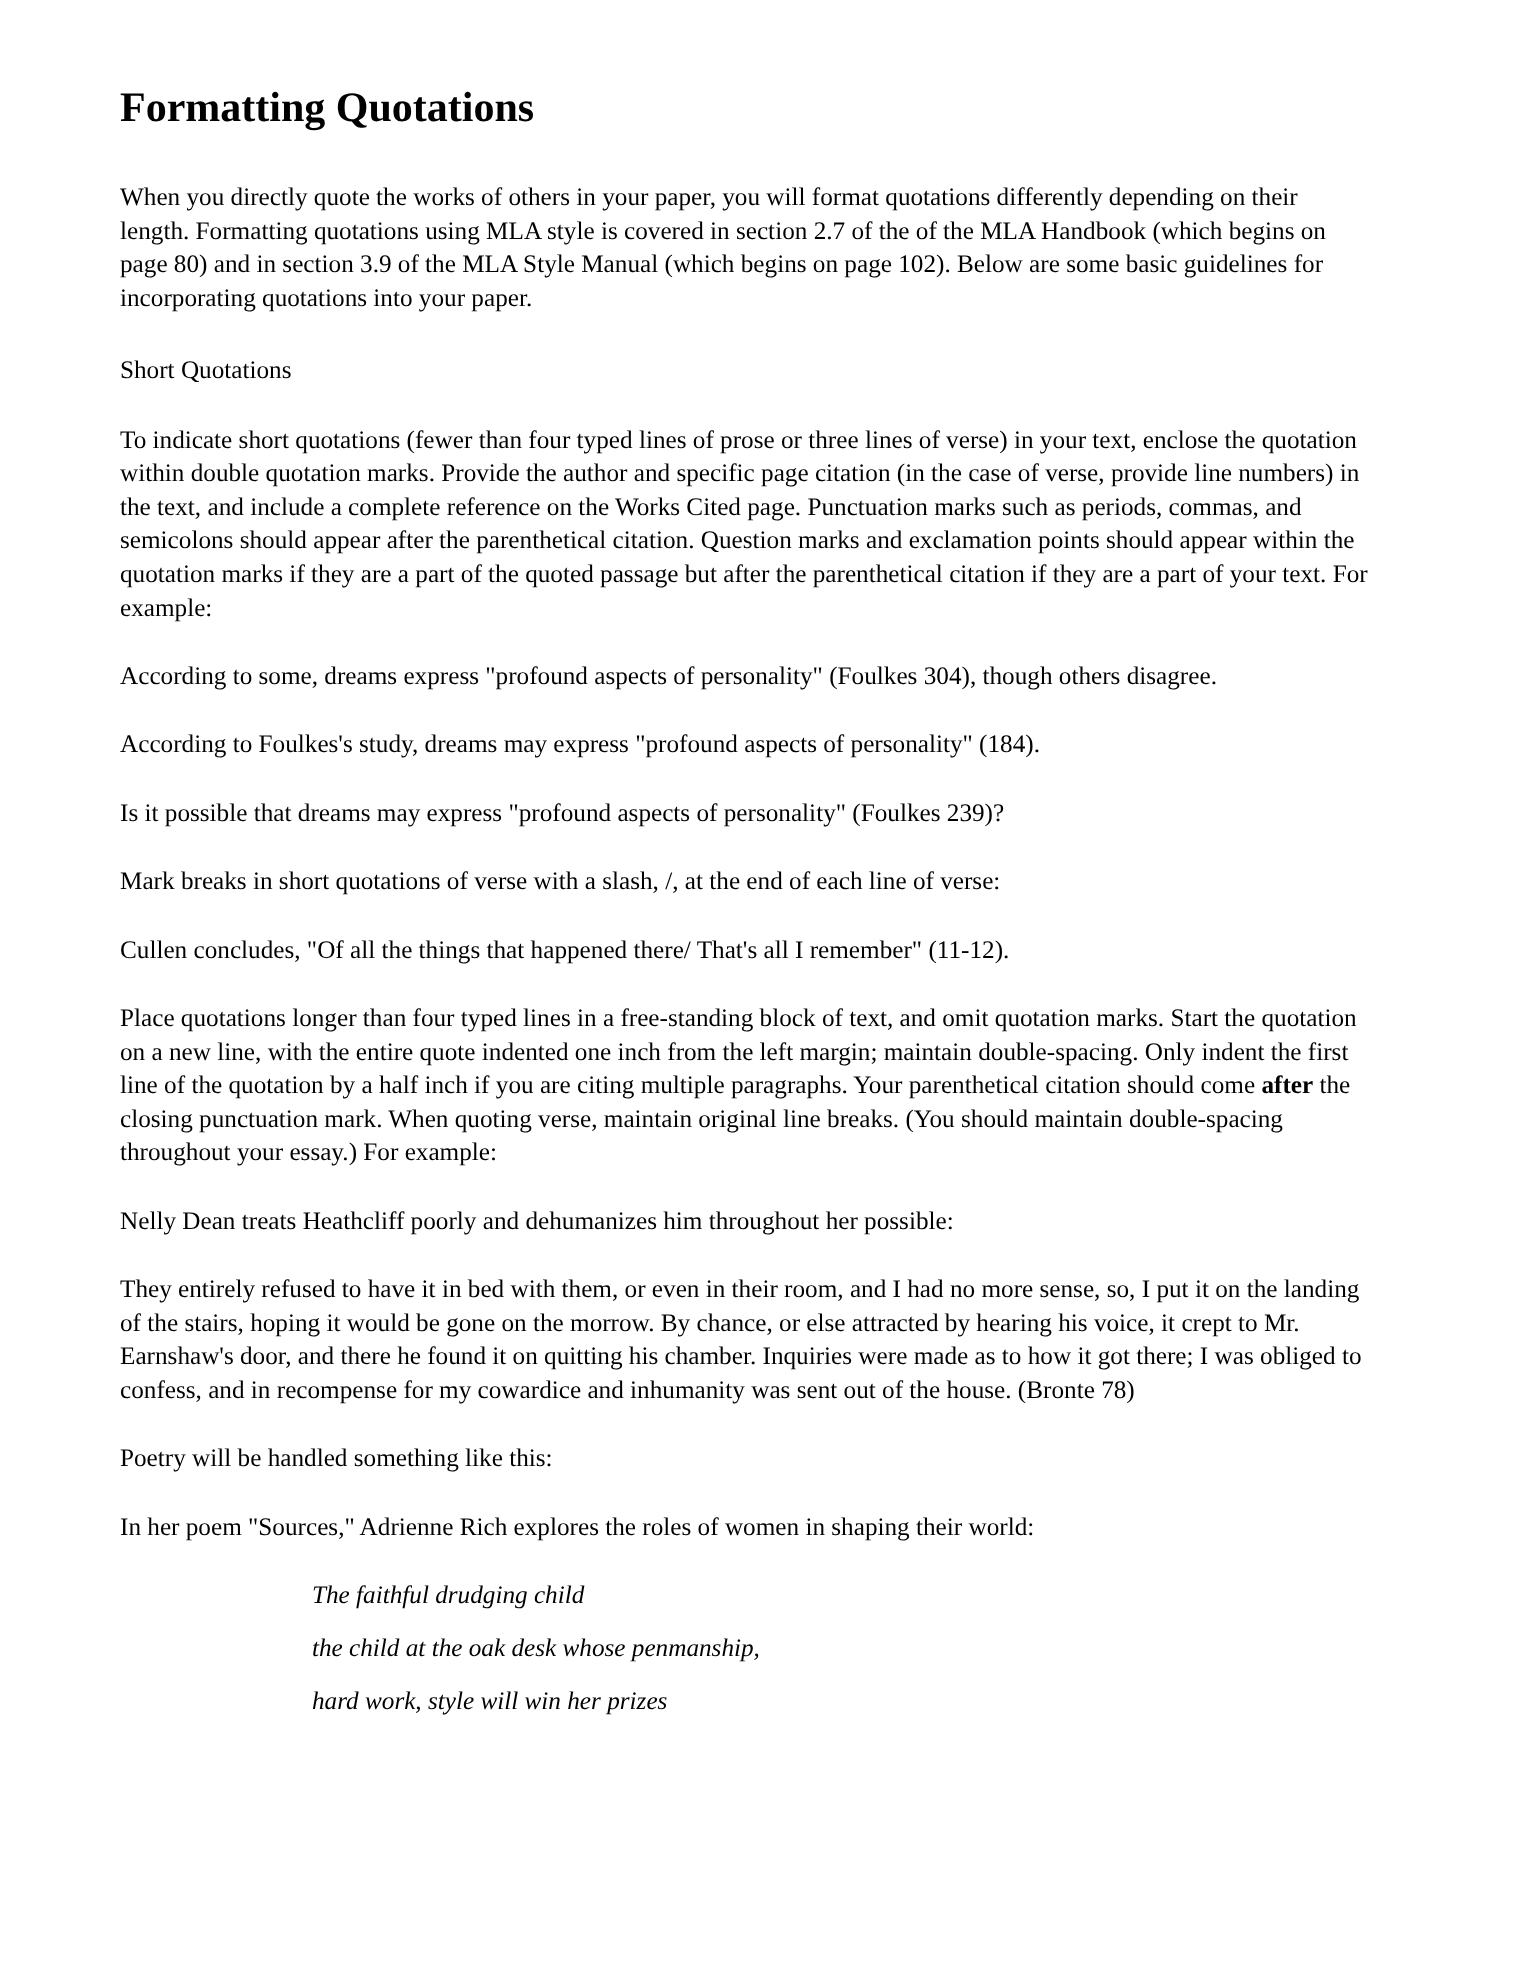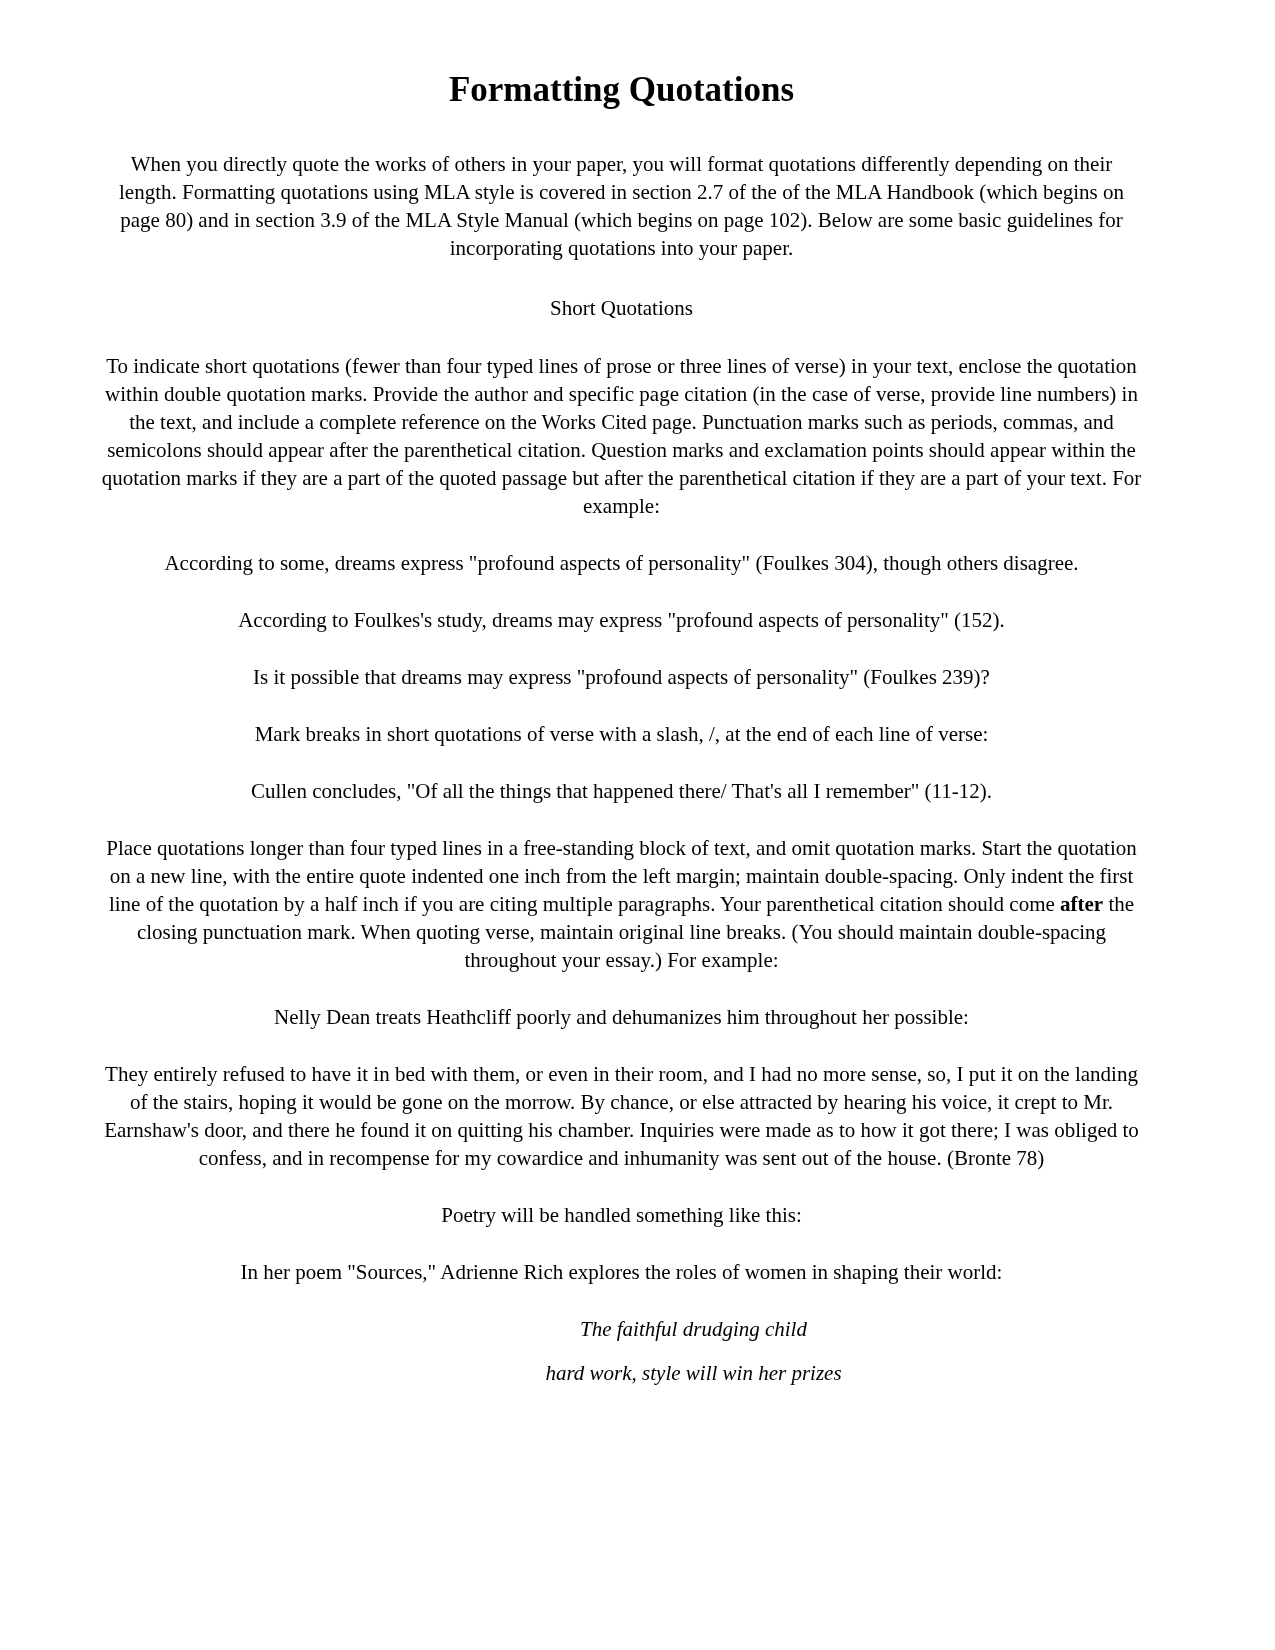--- a/index.html
+++ b/index.html
@@ -1,15 +1,15 @@
 <!DOCTYPE html>
 <html><head>
 <meta charset="utf-8">
 <style>
-  * { box-sizing: border-box; text-align: center; }
+  * { box-sizing: border-box; }
   html, body { margin: 0; padding: 0; background: #ffffff; }
   .page {
     width: 1275px;
     min-height: 1650px;
     margin: 0 auto;
     padding: 70px 132px 60px 100px;
     font-family: "Liberation Serif", serif;
     font-size: 21px;
     line-height: 28px;
     color: #000000;
@@ -43,37 +43,38 @@
   <h1 class="doc-title">Formatting Quotations</h1>
 
   <p class="para">When you directly quote the works of others in your paper, you will format quotations differently depending on their length. Formatting quotations using MLA style is covered in section 2.7 of the of the MLA Handbook (which begins on page 80) and in section 3.9 of the MLA Style Manual (which begins on page 102). Below are some basic guidelines for incorporating quotations into your paper.</p>
 
   <h2 class="section-heading">Short Quotations</h2>
 
   <p class="para">To indicate short quotations (fewer than four typed lines of prose or three lines of verse) in your text, enclose the quotation within double quotation marks. Provide the author and specific page citation (in the case of verse, provide line numbers) in the text, and include a complete reference on the Works Cited page. Punctuation marks such as periods, commas, and semicolons should appear after the parenthetical citation. Question marks and exclamation points should appear within the quotation marks if they are a part of the quoted passage but after the parenthetical citation if they are a part of your text. For example:</p>
 
   <p class="para">According to some, dreams express "profound aspects of personality" (Foulkes 304), though others disagree.</p>
 
-  <p class="para">According to Foulkes's study, dreams may express "profound aspects of personality" (152).</p>
+  <p class="para">According to Foulkes's study, dreams may express "profound aspects of personality" (184).</p>
 
   <p class="para">Is it possible that dreams may express "profound aspects of personality" (Foulkes 239)?</p>
 
   <p class="para">Mark breaks in short quotations of verse with a slash, /, at the end of each line of verse:</p>
 
   <p class="para">Cullen concludes, "Of all the things that happened there/ That's all I remember" (11-12).</p>
 
 
   <p class="para"><span>Place quotations longer than four typed lines in a free-standing block of text, and omit quotation marks. Start the quotation on a new line, with the entire quote indented one inch from the left margin; maintain double-spacing. Only indent the first line of the quotation by a half inch if you are citing multiple paragraphs. Your parenthetical citation should come </span><b class="inline-bold">after</b><span> the closing punctuation mark. When quoting verse, maintain original line breaks. (You should maintain double-spacing throughout your essay.) For example:</span></p>
 
   <p class="para indent-1">Nelly Dean treats Heathcliff poorly and dehumanizes him throughout her possible:</p>
 
   <p class="para indent-2">They entirely refused to have it in bed with them, or even in their room, and I had no more sense, so, I put it on the landing of the stairs, hoping it would be gone on the morrow. By chance, or else attracted by hearing his voice, it crept to Mr. Earnshaw's door, and there he found it on quitting his chamber. Inquiries were made as to how it got there; I was obliged to confess, and in recompense for my cowardice and inhumanity was sent out of the house. (Bronte 78)</p>
 
   <p class="para">Poetry will be handled something like this:</p>
 
   <p class="para indent-1">In her poem "Sources," Adrienne Rich explores the roles of women in shaping their world:</p>
 
   <div class="para indent-2">
     <div class="poem-line">The faithful drudging child</div>
+    <div class="poem-line">the child at the oak desk whose penmanship,</div>
     <div class="poem-line">hard work, style will win her prizes</div>
   </div>
 
 </div>
 
 </body></html>

